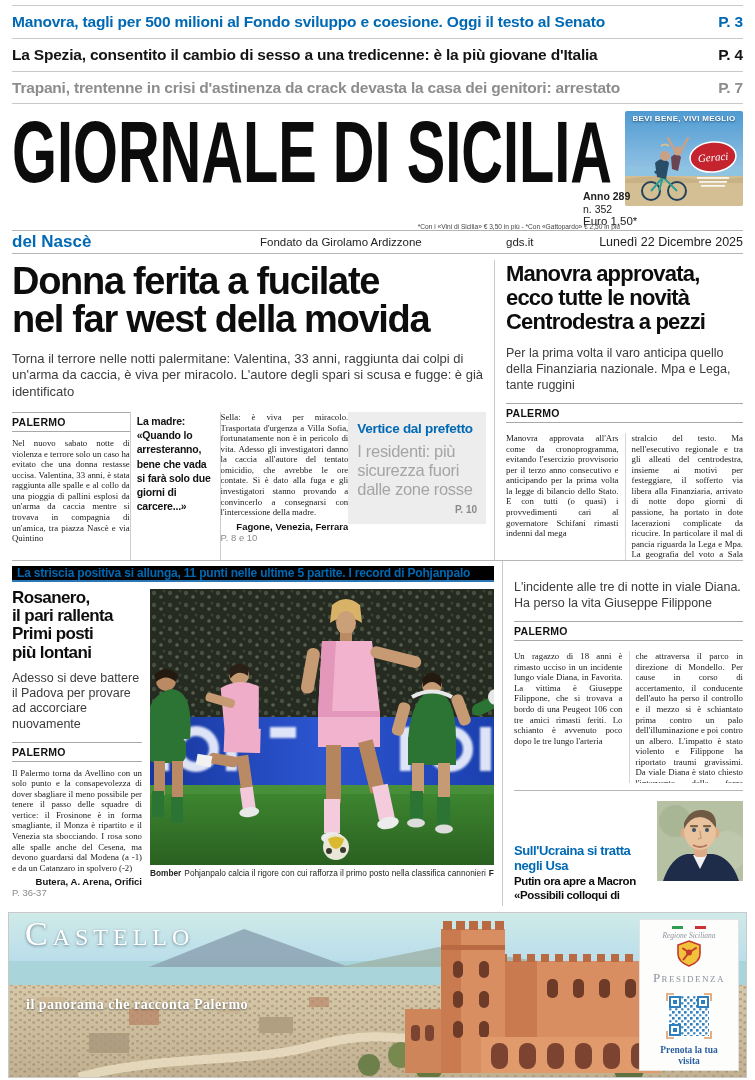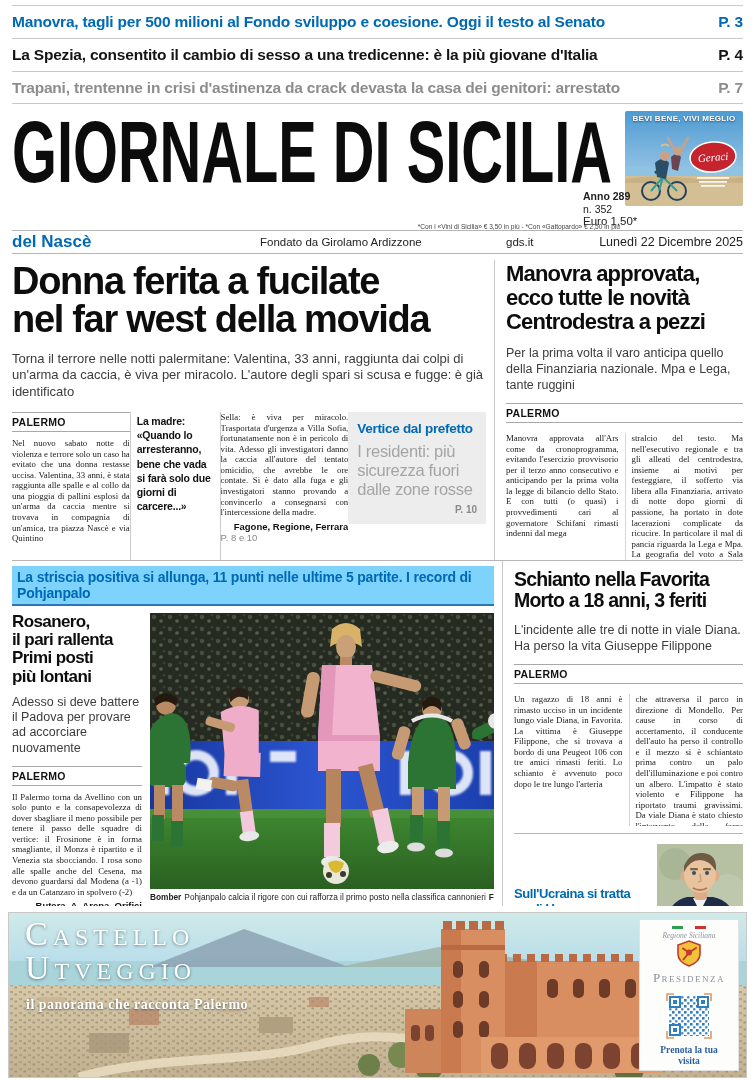--- a/index.html
+++ b/index.html
@@ -62,22 +62,22 @@
   .man-headline{font-size:22px;line-height:1.08;font-weight:bold;letter-spacing:-0.8px;color:#0d0d0d;}
   .man-standfirst{margin-top:13px;font-size:12.5px;line-height:1.25;color:#3c3c3c;}
   .two-col{margin-top:10px;display:flex;overflow:hidden;}
   .two-col .c1{width:50%;padding-right:6px;}
   .two-col .c2{width:50%;border-left:1px solid #d5d5d5;padding-left:6px;}
   .man-cols{height:148px;}
 
   
   .lower{margin:0 12px;border-top:1px solid #b5b5b5;display:flex;height:346px;overflow:hidden;}
   .lw-left{width:490px;flex:none;padding-right:8px;}
-  .sports-strip{margin-top:5px;height:40px;background:#7dd3fc;border-bottom:2px solid #2a77b8;
-      display:flex;align-items:center;padding:0 5px;color:#0069b4;font-weight:bold;font-size:14px;letter-spacing:-0.2px;}
+  .sports-strip{margin-top:5px;height:16px;background:#000000;border-bottom:2px solid #2a77b8;
+      display:flex;align-items:center;padding:0 5px;color:#0069b4;font-weight:bold;font-size:12px;letter-spacing:-0.2px;}
   .sports-row{display:flex;gap:8px;margin-top:7px;}
   .s-left{width:130px;flex:none;}
   .sports-headline{font-size:17px;line-height:1.07;font-weight:bold;letter-spacing:-0.6px;color:#0d0d0d;}
   .sports-standfirst{margin-top:9px;font-size:12.5px;line-height:1.22;color:#3c3c3c;}
   .s-left .kicker{margin-top:10px;}
   .s-photo{width:344px;flex:none;}
   .s-photo svg{display:block;}
   .caption{margin-top:3px;font-size:8.3px;color:#222;white-space:nowrap;overflow:hidden;}
   .cap-b{font-weight:bold;}
   .caption span{margin-right:3px;}
@@ -197,21 +197,21 @@
       <div class="text-row">
         <div class="tcol1">
           <div class="kicker">PALERMO</div>
           <div class="serif">Nel nuovo sabato notte di violenza e terrore solo un caso ha evitato che una donna restasse uccisa. Valentina, 33 anni, è stata raggiunta alle spalle e al collo da una pioggia di pallini esplosi da un'arma da caccia mentre si trovava in compagnia di un'amica, tra piazza Nascè e via Quintino</div>
         </div>
         <div class="tquote">
           <div class="quote-text">La madre: «Quando lo arresteranno, bene che vada si farà solo due giorni di carcere...»</div>
         </div>
         <div class="tcol2">
           <div class="serif">Sella: è viva per miracolo. Trasportata d'urgenza a Villa Sofia, fortunatamente non è in pericolo di vita. Adesso gli investigatori danno la caccia all'autore del tentato omicidio, che avrebbe le ore contate. Si è dato alla fuga e gli investigatori stanno provando a convincerlo a consegnarsi con l'intercessione della madre.</div>
-          <div class="byline">Fagone, Regione, Ferrara</div>
+          <div class="byline">Fagone, Venezia, Ferrara</div>
           <div class="pageref">P. 8 e 10</div>
         </div>
         <div class="tside">
           <div class="tside-kicker">Vertice dal prefetto</div>
           <div class="tside-title">I residenti: più sicurezza fuori dalle zone rosse</div>
           <div class="tside-page">P. 10</div>
         </div>
       </div>
     </div>
 
@@ -359,22 +359,20 @@
           </svg>
           <div class="caption">
             <span class="cap-b">Bomber</span><span>Pohjanpalo calcia il rigore con cui rafforza il primo posto nella classifica cannonieri</span><span class="cap-b">Foto Puglia</span>
           </div>
         </div>
       </div>
     </div>
 
     <div class="lw-right">
       <div>
-        <div class="fav-headline pre">Schianto nella Favorita
-Morto a 18 anni, 3 feriti</div>
         <div class="fav-standfirst">L'incidente alle tre di notte in viale Diana. Ha perso la vita Giuseppe Filippone</div>
         <div class="kicker">PALERMO</div>
         <div class="two-col fav-cols">
           <div class="c1 serif">Un ragazzo di 18 anni è rimasto ucciso in un incidente lungo viale Diana, in Favorita. La vittima è Giuseppe Filippone, che si trovava a bordo di una Peugeot 106 con tre amici rimasti feriti. Lo schianto è avvenuto poco dopo le tre lungo l'arteria</div>
           <div class="c2">
             <div class="serif">che attraversa il parco in direzione di Mondello. Per cause in corso di accertamento, il conducente dell'auto ha perso il controllo e il mezzo si è schiantato prima contro un palo dell'illuminazione e poi contro un albero. L'impatto è stato violento e Filippone ha riportato traumi gravissimi. Da viale Diana è stato chiesto l'intervento delle forze dell'ordine e dei mezzi di soccorso. Ma purtroppo per Giuseppe nulla da fare.</div>
 
           </div>
         </div>
       </div>
@@ -498,21 +496,20 @@
           <rect x="106" y="126" width="17" height="26" rx="8"></rect>
             <rect x="134" y="126" width="17" height="26" rx="8"></rect>
           <rect x="162" y="126" width="17" height="26" rx="8"></rect>
             <rect x="190" y="126" width="17" height="26" rx="8"></rect>
         </g>
       </g>
     </svg>
 
     <div class="ad-title">
       <span class="t1">Castello</span>
-      <span class="t2">Utveggio</span>
     </div>
     <div class="ad-subtitle">il panorama che racconta Palermo</div>
 
     <div class="panel">
       <div class="flag-dashes">
         <i class="fd-green"></i>
         <i class="fd-red"></i>
       </div>
       <div class="region-name">Regione Siciliana</div>
       <svg width="26" height="27" viewBox="0 0 26 27">

